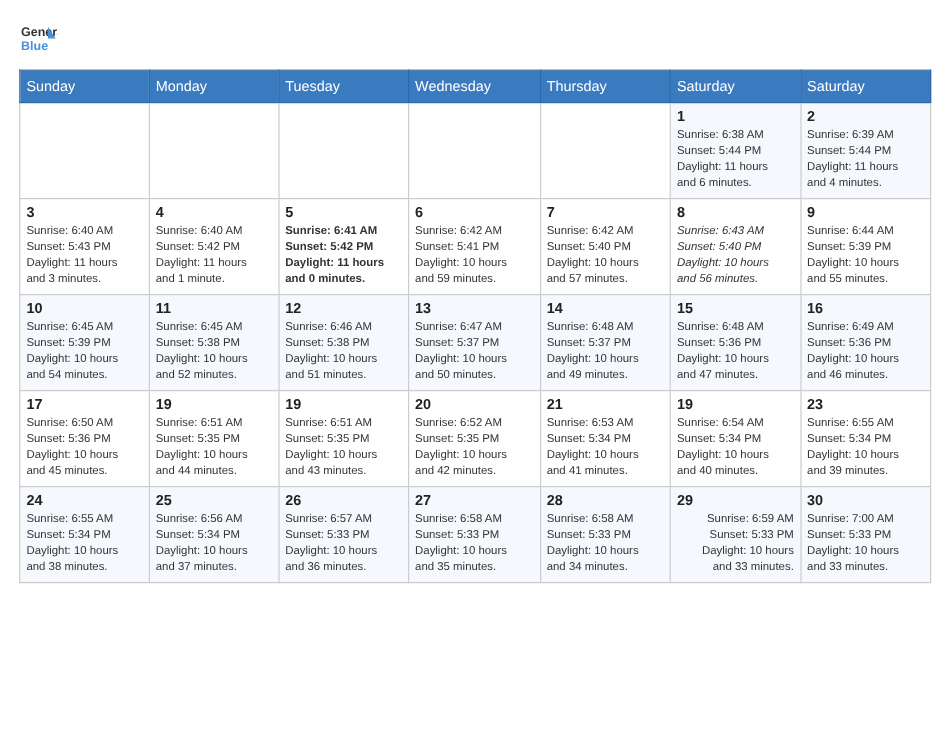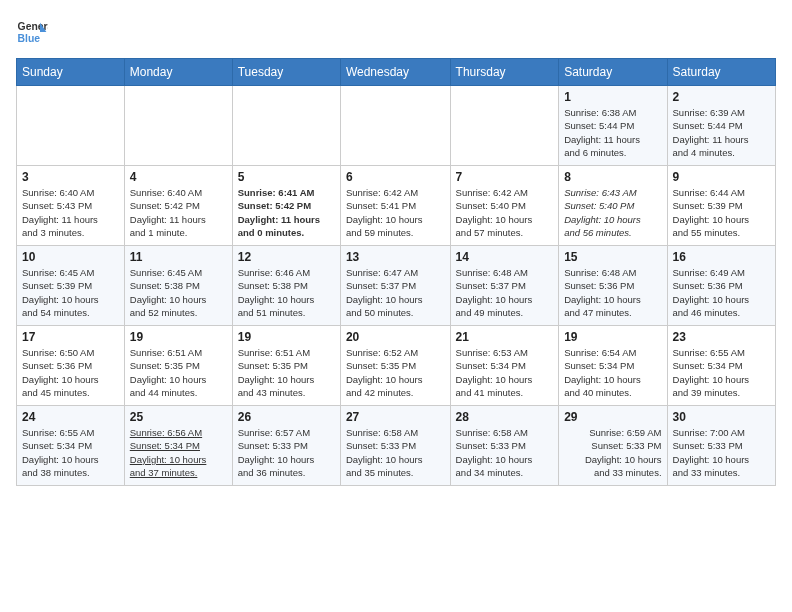--- a/index.html
+++ b/index.html
@@ -289,21 +289,21 @@
       <tr>
         <td>
           <span class="day-number">24</span>
           <div class="day-info" style="white-space: pre-line;">Sunrise: 6:55 AM
 Sunset: 5:34 PM
 Daylight: 10 hours
 and 38 minutes.</div>
         </td>
         <td>
           <span class="day-number">25</span>
-          <div class="day-info" style="white-space: pre-line; text-decoration: underline;">Sunrise: 6:56 AM
+          <div class="day-info" style="white-space: pre-line;">Sunrise: 6:56 AM
 Sunset: 5:34 PM
 Daylight: 10 hours
 and 37 minutes.</div>
         </td>
         <td>
           <span class="day-number">26</span>
           <div class="day-info" style="white-space: pre-line;">Sunrise: 6:57 AM
 Sunset: 5:33 PM
 Daylight: 10 hours
 and 36 minutes.</div>

